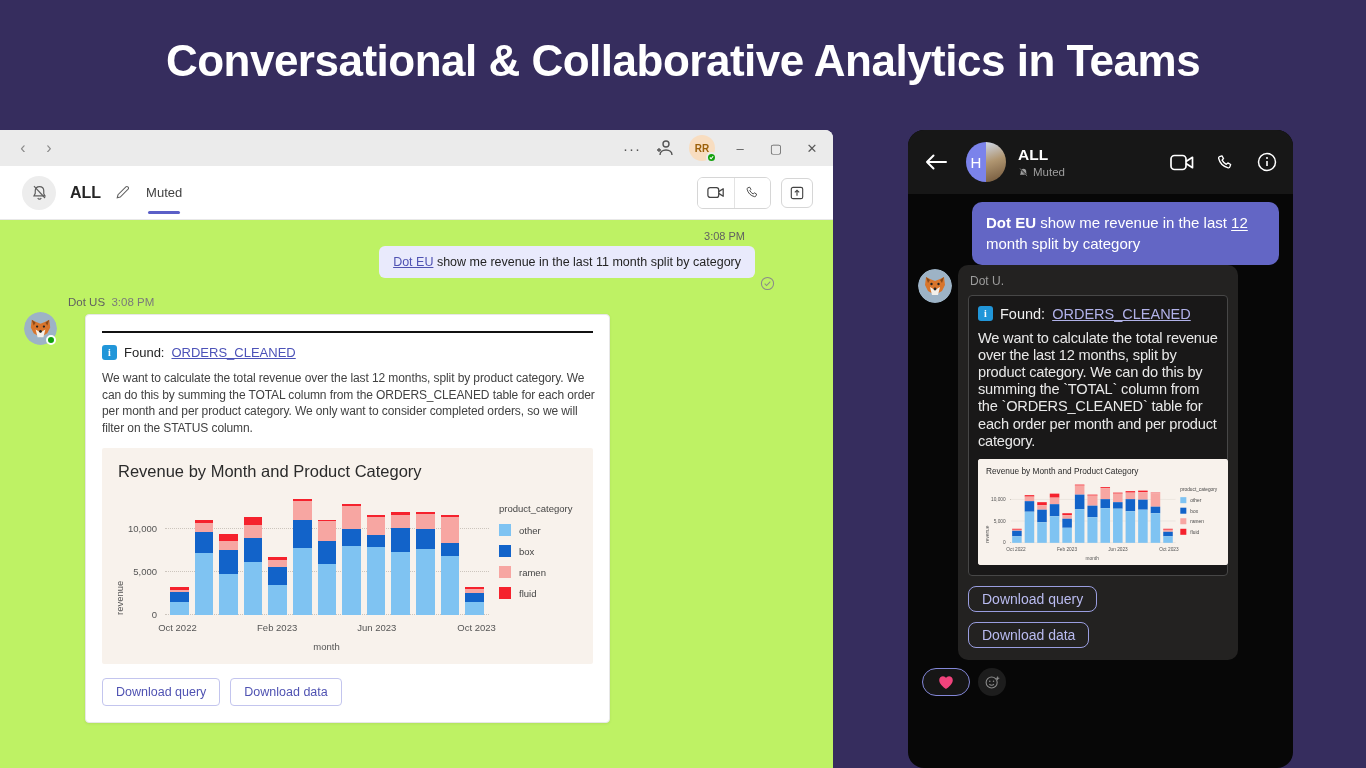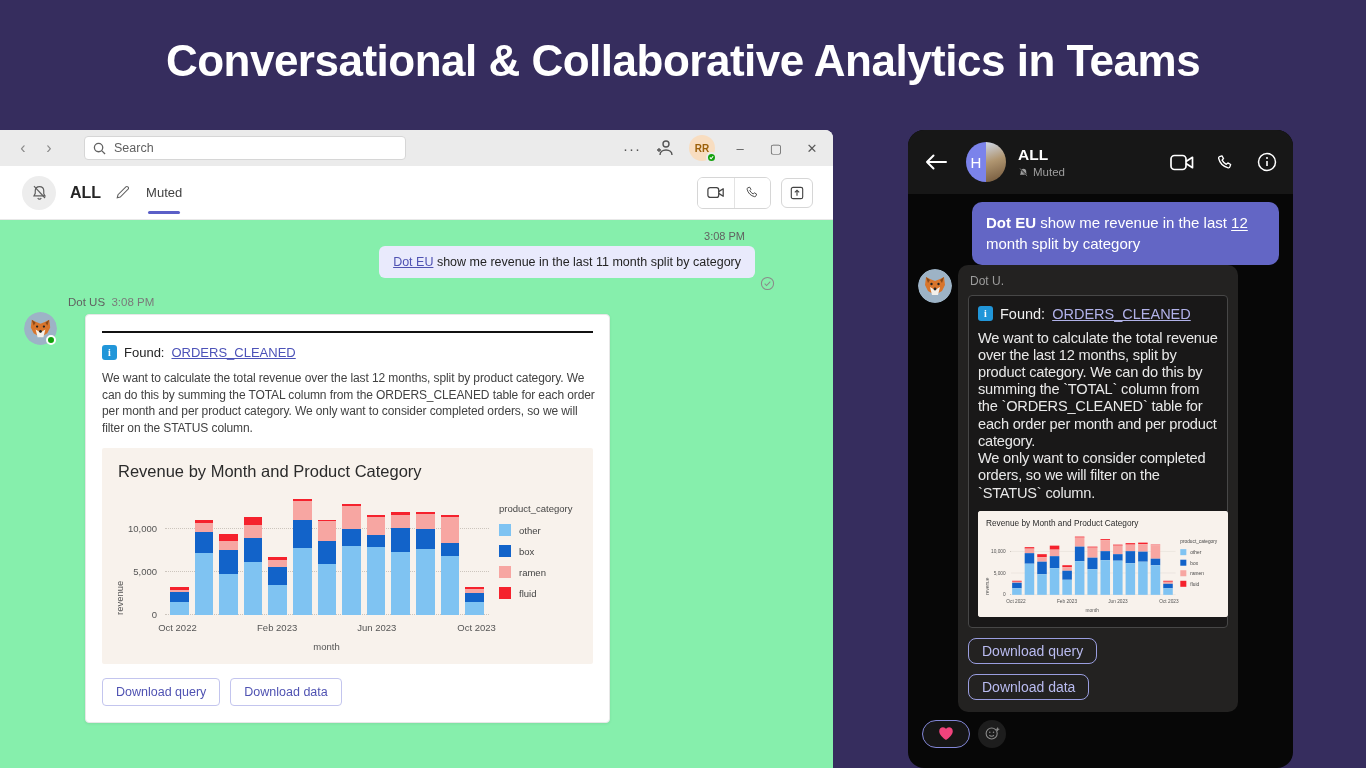--- a/index.html
+++ b/index.html
@@ -43,21 +43,21 @@
     height:3px; border-radius:2px; background:#5b5fc7; }
   .hdr-actions { margin-left:auto; display:flex; align-items:center; gap:10px; }
   .call-group { display:flex; border:1px solid #d6d6d6; border-radius:6px;
     overflow:hidden; }
   .call-btn { width:36px; height:30px; display:flex; align-items:center;
     justify-content:center; background:#fff; }
   .call-btn + .call-btn { border-left:1px solid #e3e3e3; }
   .popout-btn { width:32px; height:30px; border:1px solid #d6d6d6; border-radius:6px;
     display:flex; align-items:center; justify-content:center; background:#fff; }
 
-  .chat-body { position:relative; height:548px; background:#86efac; }
+  .chat-body { position:relative; height:548px; background:#bef264; }
   .sent-time { position:absolute; top:10px; right:88px; font-size:11px; color:#616161; }
   .bubble-sent { position:absolute; top:26px; right:78px; background:#e9eafc;
     border-radius:6px; padding:9px 14px; font-size:12.5px; color:#242424; }
   .bubble-sent a { color:#4f52b2; text-decoration:underline; }
   .seen-check { position:absolute; top:56px; right:58px; color:#8a8a8a; }
 
   .recv-head { position:absolute; top:76px; left:68px; font-size:11.5px; color:#616161; }
   .recv-head b { color:#7a7a7a; font-weight:normal; }
   .fox-avatar { position:absolute; top:92px; left:24px; width:33px; height:33px;
     border-radius:50%; overflow:hidden; }
@@ -153,27 +153,20 @@
 </head>
 <body>
 
 <h1 class="slide-title">Conversational &amp; Collaborative Analytics in Teams</h1>
 
 <div class="desktop">
 
   <div class="titlebar">
     <div class="nav-arrow">‹</div>
     <div class="nav-arrow">›</div>
-    <div class="searchbox">
-      <svg width="13" height="13" viewBox="0 0 14 14">
-          <circle cx="6" cy="6" r="4.5" fill="none" stroke="#616161" stroke-width="1.4"></circle>
-          <line x1="9.6" y1="9.6" x2="13" y2="13" stroke="#616161" stroke-width="1.4"></line>
-        </svg>
-      <span>Search</span>
-    </div>
     <div class="tb-right">
       <div class="dots">···</div>
       <svg width="20" height="18" viewBox="0 0 20 18">
           <circle cx="11" cy="5" r="3" fill="none" stroke="#555" stroke-width="1.4"></circle>
           <path d="M5 16c0-3 2.6-5 6-5s6 2 6 5" fill="none" stroke="#555" stroke-width="1.4"></path>
           <path d="M4 9v4M2 11h4" stroke="#555" stroke-width="1.3" fill="none"></path>
         </svg>
       <div class="avatar-rr">
         <span>RR</span>
         <span class="presence">
@@ -444,21 +437,20 @@
     <div class="m-card">
       <div class="m-sender">Dot U.</div>
       <div class="m-inner">
         <div class="m-found">
           <span class="info-badge">i</span>
           <span>Found:</span>
           <a>ORDERS_CLEANED</a>
         </div>
         <div class="m-body">
           <div>We want to calculate the total revenue over the last 12 months, split by product category. We can do this by summing the `TOTAL` column from the `ORDERS_CLEANED` table for each order per month and per product category.</div>
-          <div>We only want to consider completed orders, so we will filter on the `STATUS` column.</div>
         </div>
         <div class="mini-wrap">
           <div class="mini-scale">
               <div id="chart-mini" class="chart" style="background: rgb(248, 242, 236);">
                 <div class="ch-title">Revenue by Month and Product Category</div>
                 <div class="ch-row">
                   <div class="ch-ylab">revenue</div>
                   <div class="ch-yaxis">
                     <div class="ch-ytick" style="bottom: -5px;">0</div>
                     <div class="ch-ytick" style="bottom: 37.8571px;">5,000</div>

